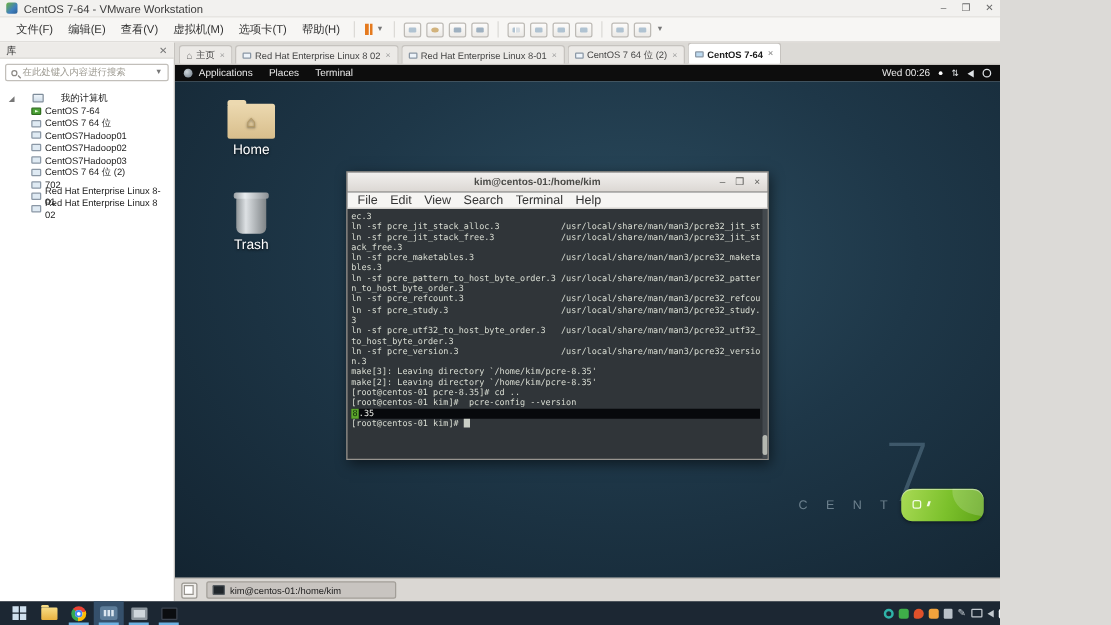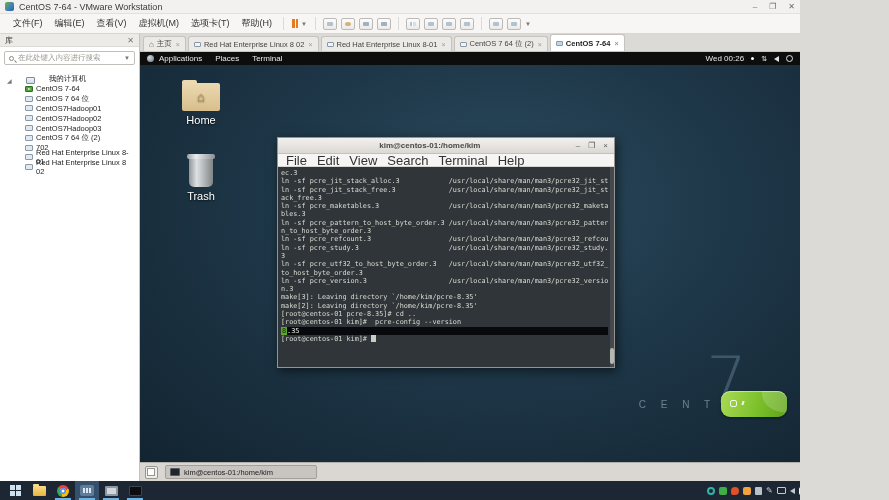--- a/index.html
+++ b/index.html
@@ -28,21 +28,21 @@
   
   .main{display:flex;height:447px}
   .library{width:140px;background:#fff;border-right:1px solid #c6c3bf;display:flex;flex-direction:column}
   .lib-header{height:13px;background:#edebe8;border-bottom:1px solid #dcdad6;display:flex;align-items:center;padding:0 5px;font-size:8px;color:#333}
   .lib-close{margin-left:auto;color:#777;font-size:8px}
   .lib-search{margin:4px 4px 2px;height:14px;border:1px solid #c2bfba;border-radius:2px;display:flex;align-items:center;gap:4px;padding:0 4px;font-size:7.5px;color:#9b988f;background:#fff}
   .mag{width:5px;height:5px;border:1px solid #8b8884;border-radius:50%;position:relative;flex:0 0 auto}
   .mag::after{content:"";position:absolute;left:4px;top:4px;width:3px;height:1px;background:#8b8884;transform:rotate(45deg)}
   .lib-search .caret{margin-left:auto}
   .tree{padding:6px 3px;font-size:7.5px;color:#222}
-  .tree-root{display:flex;align-items:flex-end;gap:14px;height:11px;padding-left:4px}
+  .tree-root{display:flex;align-items:center;gap:14px;height:11px;padding-left:4px}
   .expander{font-size:6px;color:#777}
   .pc-ico{width:9px;height:7px;border:1px solid #7d8b99;border-radius:1px;background:linear-gradient(#eef4fa,#cfdde9)}
   .tree-item{display:flex;align-items:center;gap:3px;height:9.8px;padding-left:22px}
   .vm-ico{width:8px;height:6px;border:1px solid #8a97a5;border-radius:1px;background:#dfeaf3;flex:0 0 auto;position:relative}
   .vm-ico.running{background:#4da337;border-color:#2f6e1e}
   .vm-ico.running::after{content:"";position:absolute;left:2px;top:1px;border-left:3px solid #eaffe0;border-top:1.5px solid transparent;border-bottom:1.5px solid transparent}
 
   .right{flex:1;display:flex;flex-direction:column;min-width:0}
   .tabbar{height:18px;background:#dcdad6;border-bottom:1px solid #c6c3bf;display:flex;align-items:flex-end;padding-left:3px;gap:2px}
   .tab{height:15px;background:#eceae7;border:1px solid #c6c3bf;border-bottom:none;border-radius:3px 3px 0 0;display:flex;align-items:center;gap:3px;padding:0 5px;font-size:7.5px;color:#444;white-space:nowrap}
@@ -78,21 +78,21 @@
   .toast{position:absolute;right:13px;top:326px;width:66px;height:26px;border-radius:9px;background:linear-gradient(105deg,#a9da55 0%,#7cc12c 55%,#5ea317 100%);box-shadow:inset 0 1px 0 rgba(255,255,255,.45),0 1px 3px rgba(0,0,0,.45);overflow:hidden}
   .toast::after{content:"";position:absolute;right:-4px;top:-6px;width:30px;height:26px;background:rgba(255,255,255,.18);border-radius:0 10px 0 70%;transform:rotate(10deg)}
   .toast .tg1{position:absolute;left:9px;top:9px;width:7px;height:7px;border:1px solid #f2fbe6;border-radius:2px}
   .toast .tg2{position:absolute;left:21px;top:10px;width:2px;height:4px;background:#f2fbe6;transform:skewX(-18deg)}
 
   
   .term{position:absolute;left:137px;top:72px;width:338px;height:231px;border:1px solid #97948f;background:#303539;box-shadow:2px 3px 10px rgba(0,0,0,.55);display:flex;flex-direction:column}
   .term-titlebar{height:16px;background:linear-gradient(#f2f0ee,#dcd8d4);border-bottom:1px solid #c4c0bb;display:flex;align-items:center;padding:0 6px}
   .term-title{flex:1;text-align:center;font-size:8px;font-weight:bold;color:#4a4a47}
   .term-btns{display:flex;gap:8px;font-size:8px;color:#5b5b58}
-  .term-menubar{height:13px;background:#f6f5f3;border-bottom:1px solid #d8d5d1;display:flex;align-items:center;gap:10px;padding:0 8px;font-size:13px;color:#333}
+  .term-menubar{height:13px;background:#f6f5f3;border-bottom:1px solid #d8d5d1;display:flex;align-items:center;gap:10px;padding:0 8px;font-size:10px;color:#333}
   .term-body{flex:1;position:relative;padding:2px 6px 0 3px;overflow:hidden}
   .term-line{white-space:pre;font-family:"DejaVu Sans Mono",monospace;font-size:6.8px;line-height:8.3px;color:#d9ddd3}
   .sel-line{background:#07090c;color:#edefe9}
   .sel-head{background:#5da62c;color:#0d2b07;padding:0 1px}
   .cursor{display:inline-block;width:4.5px;height:7px;background:#c9cdc5;vertical-align:-1px}
   .term-scroll{position:absolute;right:0;top:0;bottom:0;width:4px;background:#43494e}
   .term-thumb{position:absolute;right:0;bottom:3px;width:4px;height:16px;background:#b4b8b1;border-radius:2px}
 
   .gnome-bottombar{height:19px;background:#dad7d3;border-top:1px solid #b3b0ab;display:flex;align-items:center;gap:7px;padding:0 5px}
   .ws-icon{width:13px;height:13px;border:1px solid #98958f;border-radius:2px;background:#f0eeeb;position:relative}

